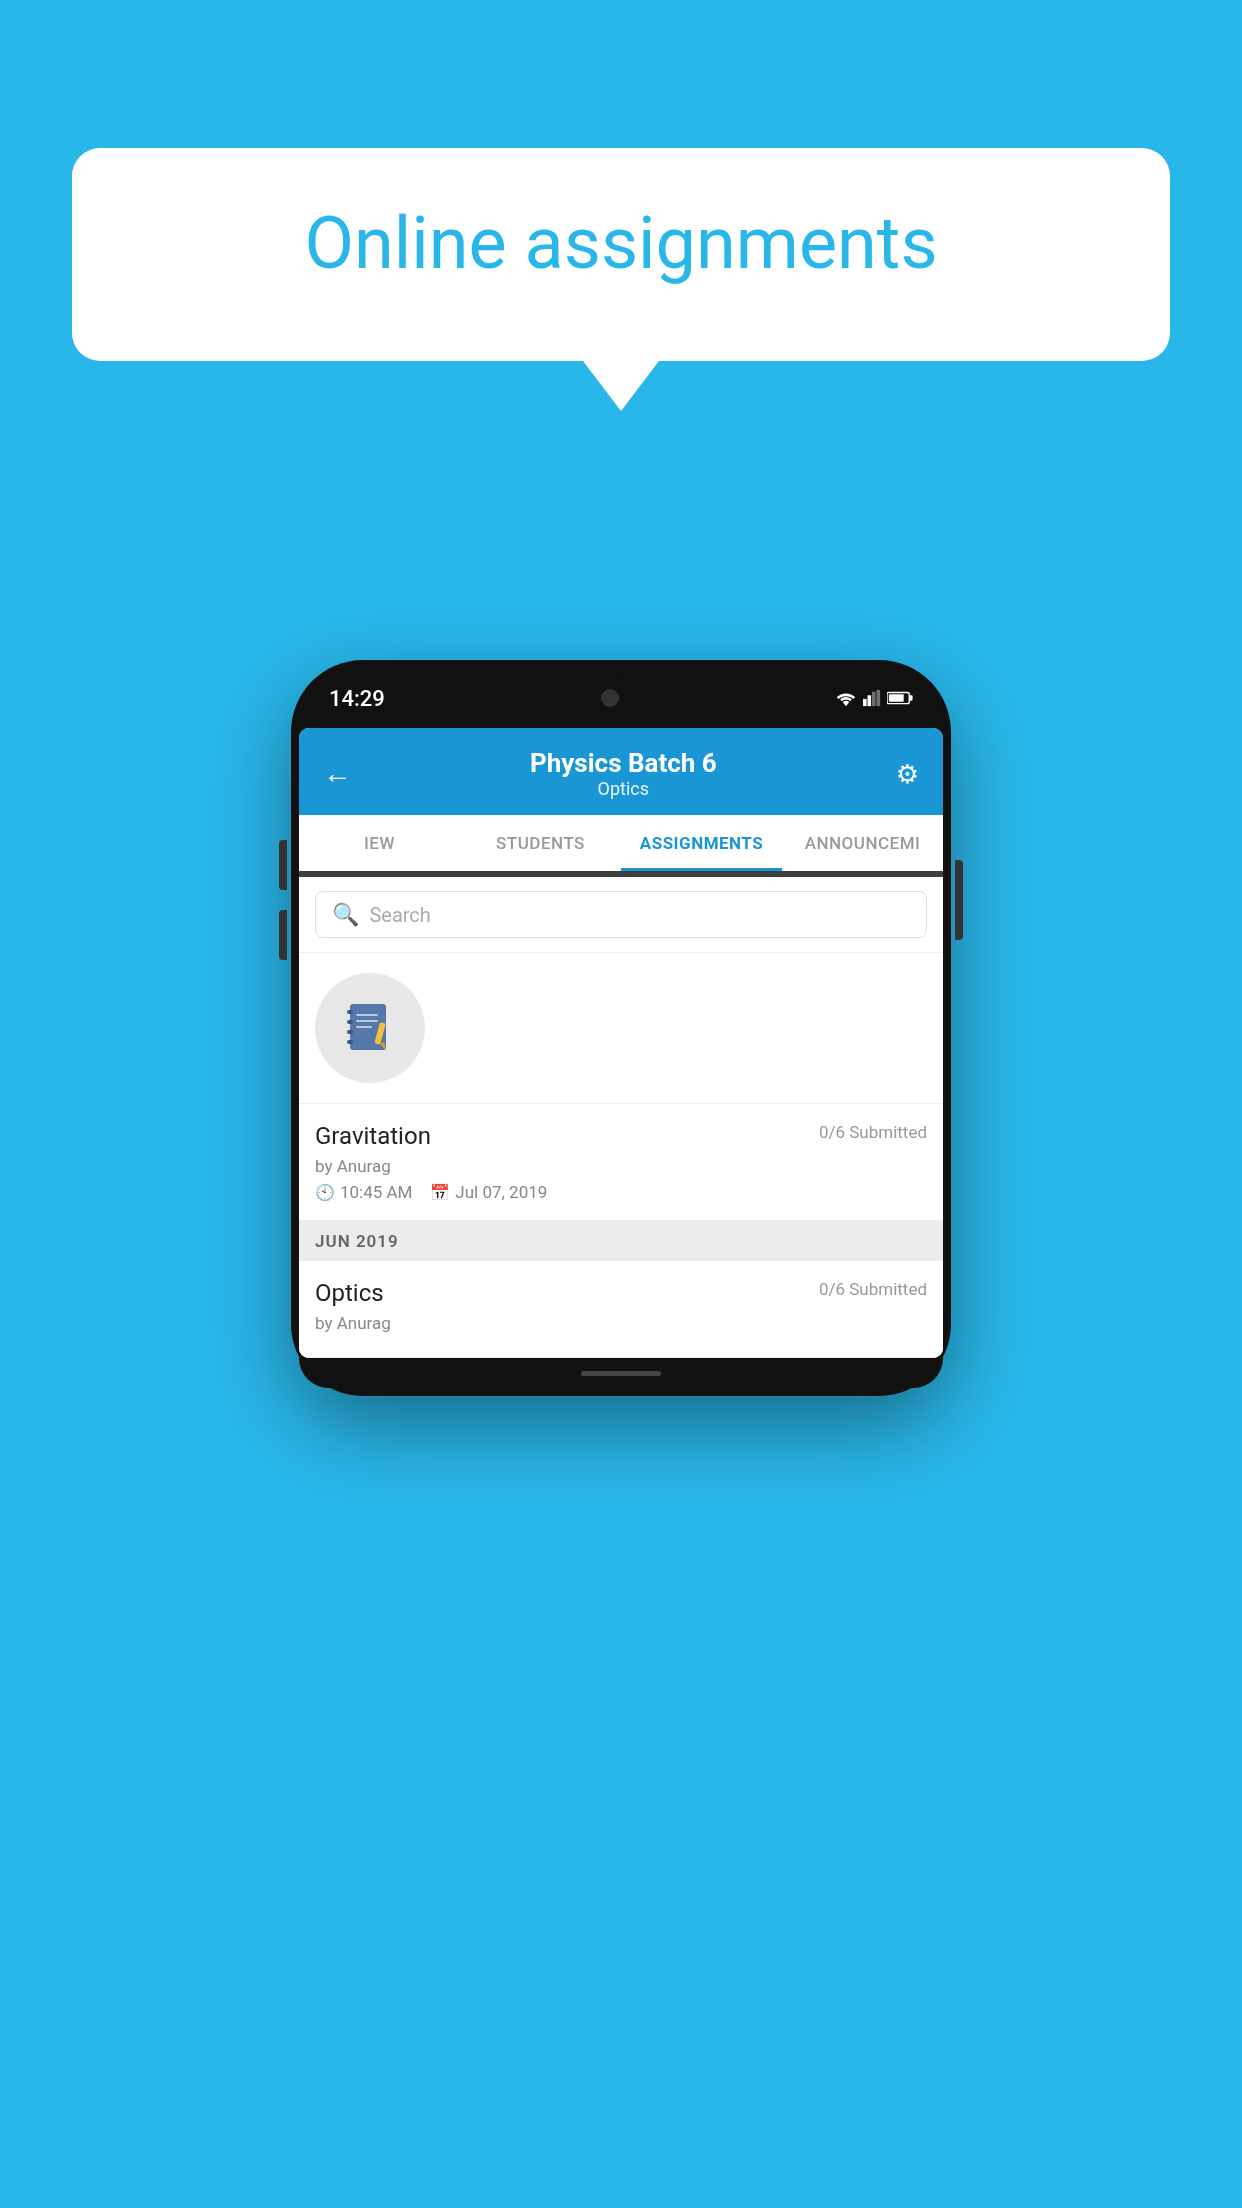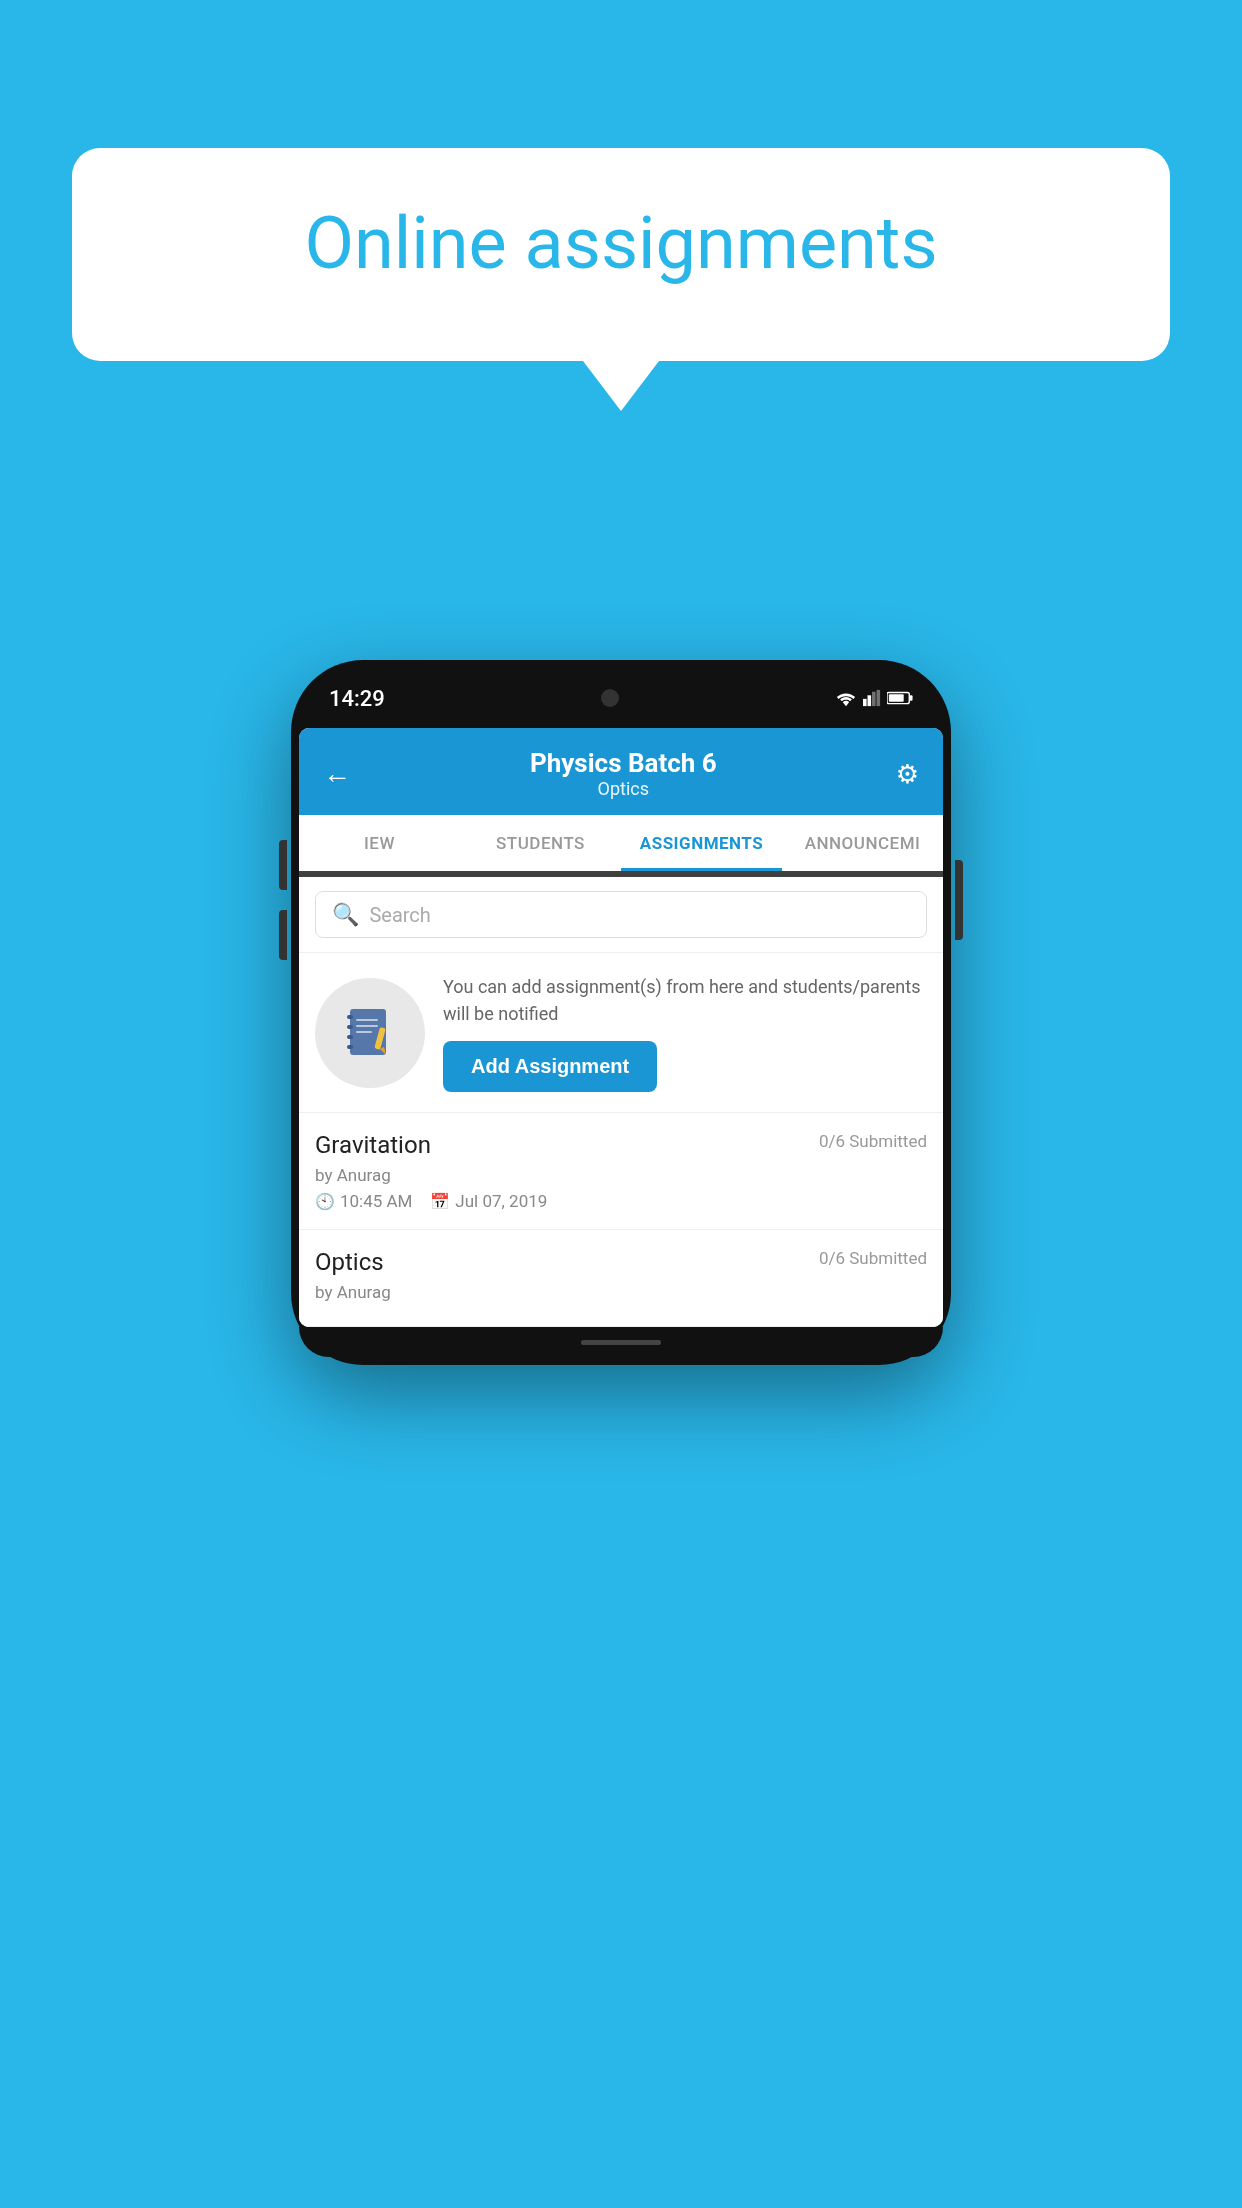--- a/index.html
+++ b/index.html
@@ -458,24 +458,20 @@
             <rect x="5" y="40" width="6" height="4" rx="2" fill="#3a5888"></rect>
 
             <rect x="14" y="14" width="22" height="2" rx="1" fill="white" opacity="0.6"></rect>
             <rect x="14" y="20" width="22" height="2" rx="1" fill="white" opacity="0.6"></rect>
             <rect x="14" y="26" width="16" height="2" rx="1" fill="white" opacity="0.6"></rect>
 
             <rect x="38" y="22" width="6" height="22" rx="2" fill="#f0c040" transform="rotate(15 38 22)"></rect>
             <polygon points="42,42 44,50 38,44" fill="#e8a020"></polygon>
           </svg>
         </div>
-        <div class="promo-text-block">
-          <div class="promo-description">You can add assignment(s) from here and students/parents will be notified</div>
-          <button class="add-assignment-btn">Add Assignment</button>
-        </div>
       </div>
 
 
       <div class="assignment-item">
         <div class="assignment-top-row">
           <span class="assignment-title">Gravitation</span>
           <span class="assignment-submitted">0/6 Submitted</span>
         </div>
         <div class="assignment-author">by Anurag</div>
         <div class="assignment-meta">
@@ -483,20 +479,21 @@
             <span class="meta-icon">🕙</span>
             <span>10:45 AM</span>
           </div>
           <div class="meta-item">
             <span class="meta-icon">📅</span>
             <span>Jul 07, 2019</span>
           </div>
         </div>
       </div>
 
+      <div class="section-header">JUN 2019</div>
 
       <div class="assignment-item">
         <div class="assignment-top-row">
           <span class="assignment-title">Optics</span>
           <span class="assignment-submitted">0/6 Submitted</span>
         </div>
         <div class="assignment-author">by Anurag</div>
       </div>
 
     </div>

